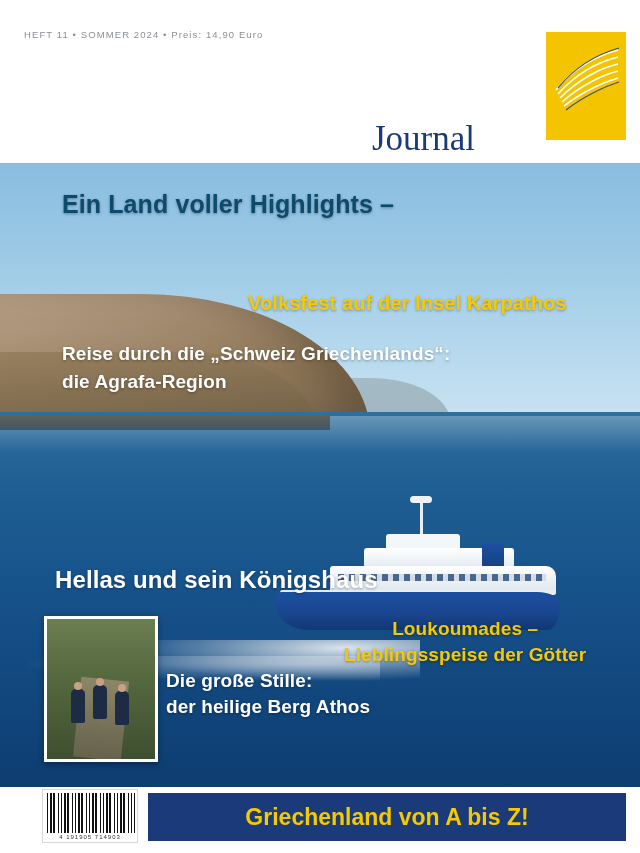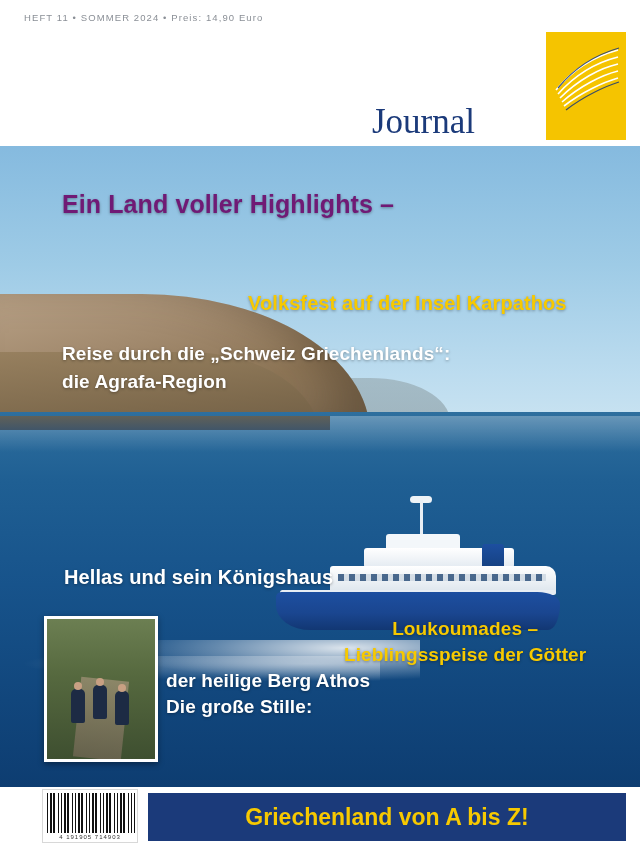--- a/index.html
+++ b/index.html
@@ -17,21 +17,21 @@
     position: relative;
     width: 640px;
     height: 853px;
     background: #ffffff;
     overflow: hidden;
   }
 
   
   .masthead {
     position: absolute;
-    left: 0; top: 0;
+    left: 0; top: 17px;
     width: 640px;
     height: 146px;
     background: #ffffff;
     z-index: 6;
   }
   .issue-line {
     position: absolute;
     left: 24px;
     top: 12px;
     font-size: 9.5px;
@@ -232,36 +232,36 @@
     letter-spacing: 0.1px;
     text-shadow: 0 1px 3px rgba(0,0,0,0.35);
   }
   .white { color: #ffffff; }
   .yellow { color: #f7c900; margin-top: 16px; }
 
   .l-highlights {
     left: 62px; top: 188px;
     font-size: 25px;
     line-height: 33px;
-    color: #701a75;
+    color: #0c4a6e;
   }
   .l-volksfest {
     left: 248px; top: 274px;
     font-size: 20px;
     line-height: 26px;
   }
   .l-agrafa {
     left: 62px; top: 340px;
     font-size: 19px;
     line-height: 28px;
     color: #ffffff;
   }
   .l-hellas {
-    left: 64px; top: 566px;
-    font-size: 20px;
+    left: 55px; top: 566px;
+    font-size: 24px;
   }
   .l-loukoumades {
     left: 344px; top: 600px;
     font-size: 19px;
     line-height: 26px;
     text-align: center;
   }
   .l-athos {
     left: 166px; top: 668px;
     font-size: 19px;
@@ -431,22 +431,22 @@
   </div>
 
   <div class="line l-hellas white">Hellas und sein Königshaus</div>
 
   <div class="line l-loukoumades yellow">
     <div>Loukoumades –</div>
     <div>Lieblingsspeise der Götter</div>
   </div>
 
   <div class="line l-athos">
+    <div>Die große Stille:</div>
     <div>der heilige Berg Athos</div>
-    <div>Die große Stille:</div>
   </div>
 
   <div class="inset">
     <div class="path"></div>
     <div class="fig fig1"></div>
     <div class="fig fig2"></div>
     <div class="fig fig3"></div>
   </div>
 
   <div class="bottom">

